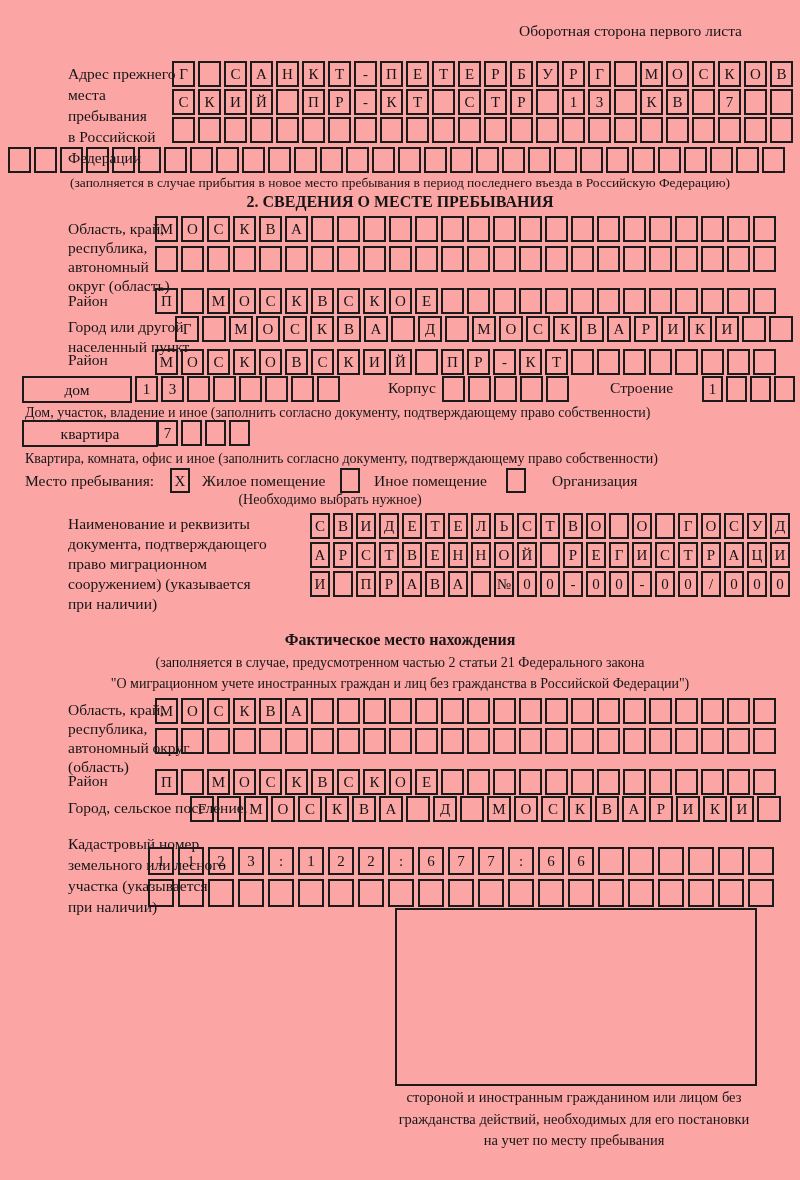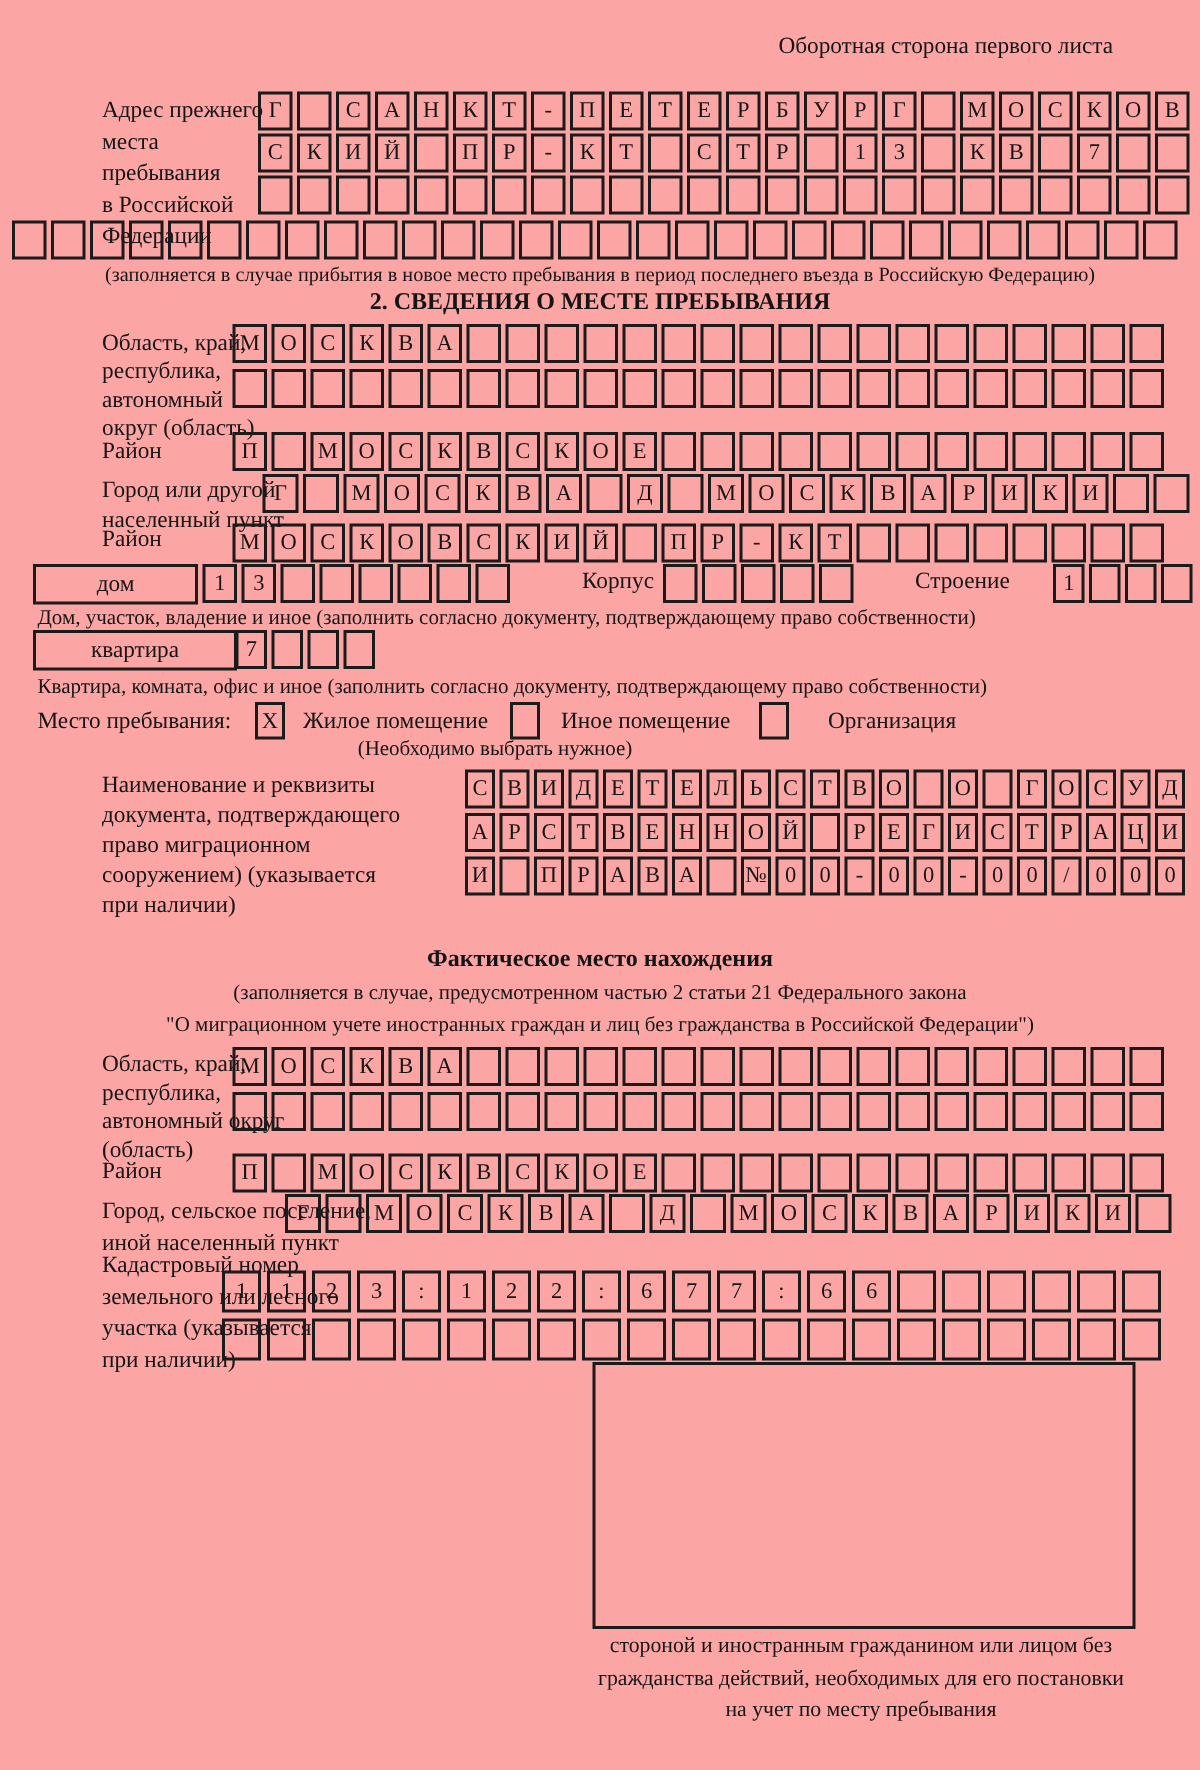--- a/index.html
+++ b/index.html
@@ -517,21 +517,20 @@
       <div class="cell"></div>
       <div class="cell"></div>
       <div class="cell"></div>
       <div class="cell"></div>
       <div class="cell"></div>
       <div class="cell"></div>
     </div>
 
   <div class="label lh21" style="left:68px;top:797px;width:195px">
       <div class="ln">Город, сельское поселение,</div>
-      <div class="ln">иной населенный пункт</div>
     </div>
   <div class="boxes p27" style="left:190px;top:796px">
       <div class="cell">Г</div>
       <div class="cell"></div>
       <div class="cell">М</div>
       <div class="cell">О</div>
       <div class="cell">С</div>
       <div class="cell">К</div>
       <div class="cell">В</div>
       <div class="cell">А</div>

